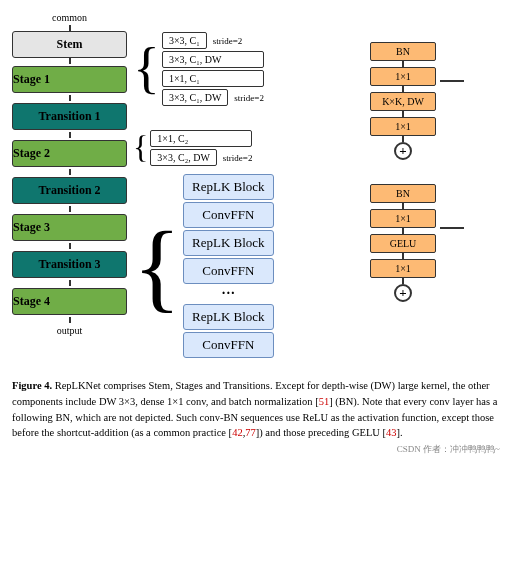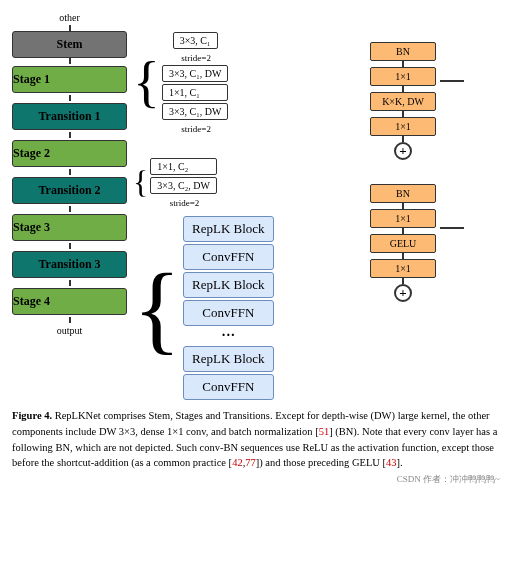--- a/index.html
+++ b/index.html
@@ -14,21 +14,21 @@
     }
 
     .small-label {
       font-size: 10px;
       color: #000;
       text-align: center;
       padding: 2px 0;
     }
 
     .stem-block {
-      background: #737373;
+      background: #e5e5e5;
       color: #000;
       font-weight: bold;
       font-size: 12px;
       border: 1.5px solid #333;
       border-radius: 3px;
       text-align: center;
       padding: 5px 0;
       width: 100%;
     }
 
@@ -96,21 +96,21 @@
 
     .stride-label {
       font-size: 9px;
       color: #000;
       align-self: center;
       margin-left: 2px;
     }
 
     .box-with-stride {
       display: flex;
-      flex-direction: column;
+      flex-direction: row;
       align-items: center;
       gap: 4px;
     }
 
     .blue-box {
       background: #dae8fc;
       border: 1.5px solid #6c8ebf;
       border-radius: 3px;
       padding: 4px 8px;
       font-size: 13px;
@@ -207,21 +207,21 @@
       flex-direction: column;
       gap: 2px;
     }
   </style>
 </head>
 <body>
 
 <div class="full-diagram">
 
   <div class="col-left">
-    <div class="small-label">other</div>
+    <div class="small-label">common</div>
     <div class="connector-line"></div>
     <div class="stem-block">Stem</div>
     <div class="connector-line"></div>
     <div class="stage-block">Stage 1</div>
     <div class="connector-line"></div>
     <div class="transition-block">Transition 1</div>
     <div class="connector-line"></div>
     <div class="stage-block">Stage 2</div>
     <div class="connector-line"></div>
     <div class="transition-block">Transition 2</div>
@@ -319,17 +319,17 @@
       </div>
       <div style="display:flex; flex-direction:column; align-items:flex-start; gap:0; margin-top:-30px;">
         <div style="width:24px; height:2px; background:#333;"></div>
       </div>
     </div>
 
   </div>
 
 </div>
 
-<div class="caption" style="margin-top:8px;">
+<div class="caption" style="margin-top:20px;">
   <span style="font-weight:bold;">Figure 4.</span><span> RepLKNet comprises Stem, Stages and Transitions. Except for depth-wise (DW) large kernel, the other components include DW 3×3, dense 1×1 conv, and batch normalization [</span><span style="color:#c00;">51</span><span>] (BN). Note that every conv layer has a following BN, which are not depicted. Such conv-BN sequences use ReLU as the activation function, except those before the shortcut-addition (as a common practice [</span><span style="color:#c00;">42</span><span>,</span><span style="color:#c00;">77</span><span>]) and those preceding GELU [</span><span style="color:#c00;">43</span><span>].</span>
 </div>
 
 <div class="watermark">CSDN 作者：冲冲鸭鸭鸭~</div>
 
 </body></html>

